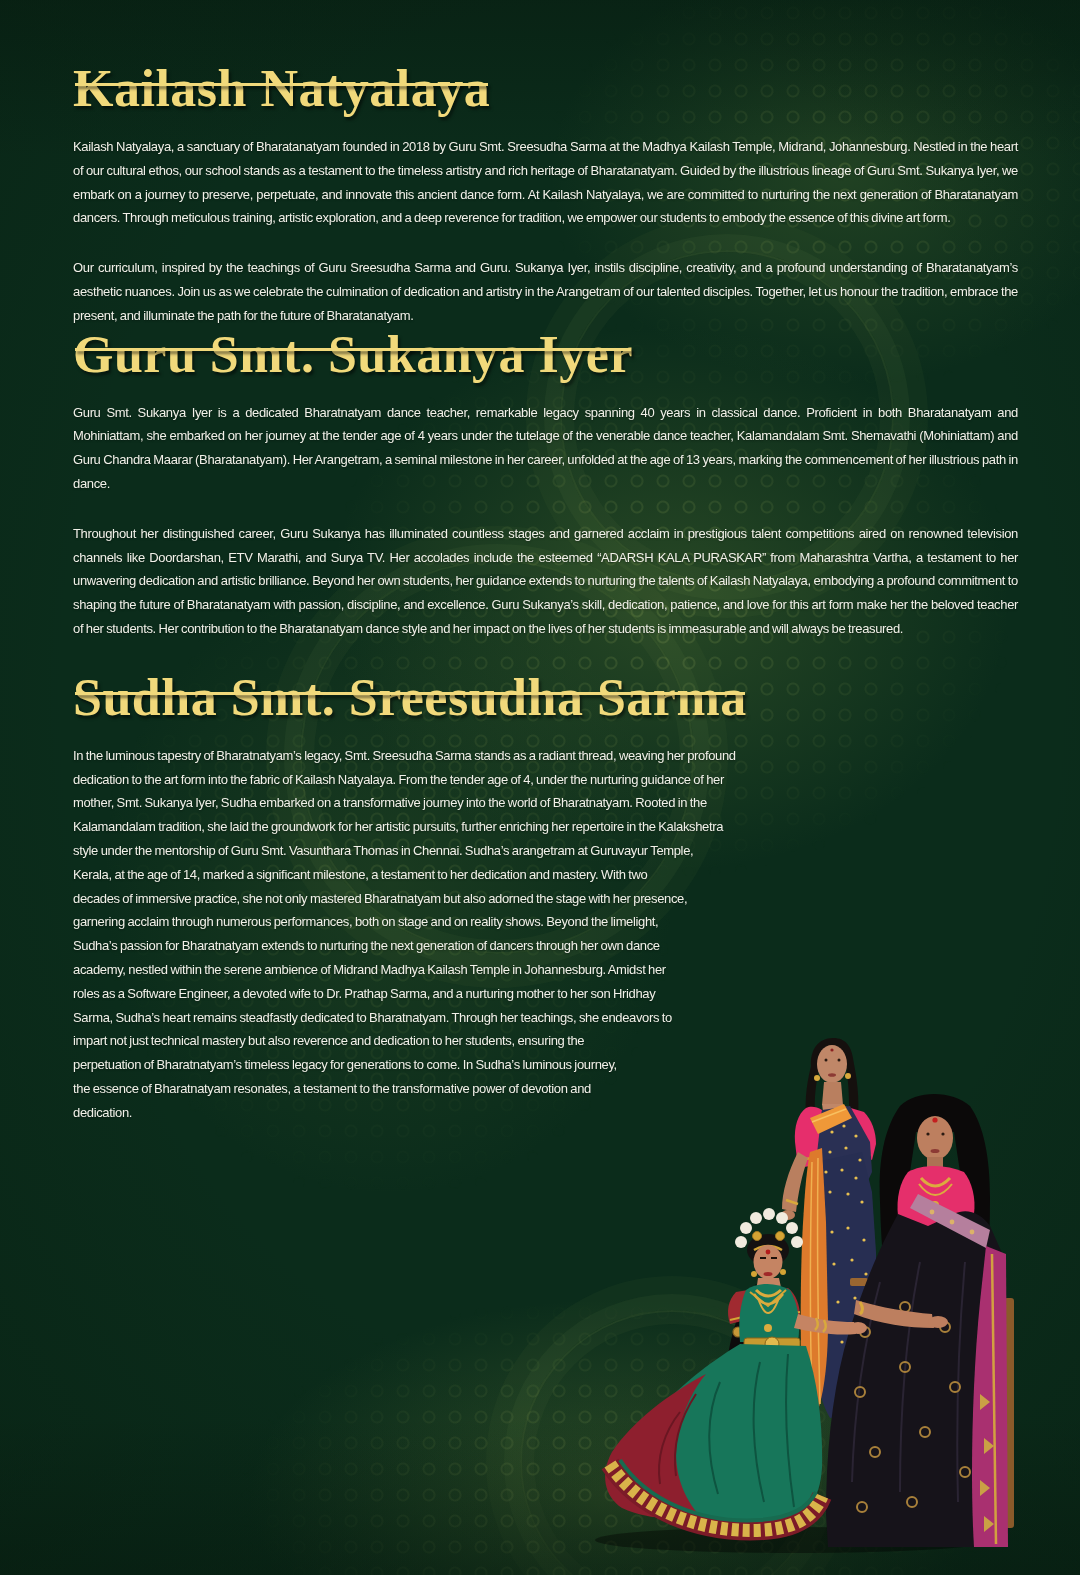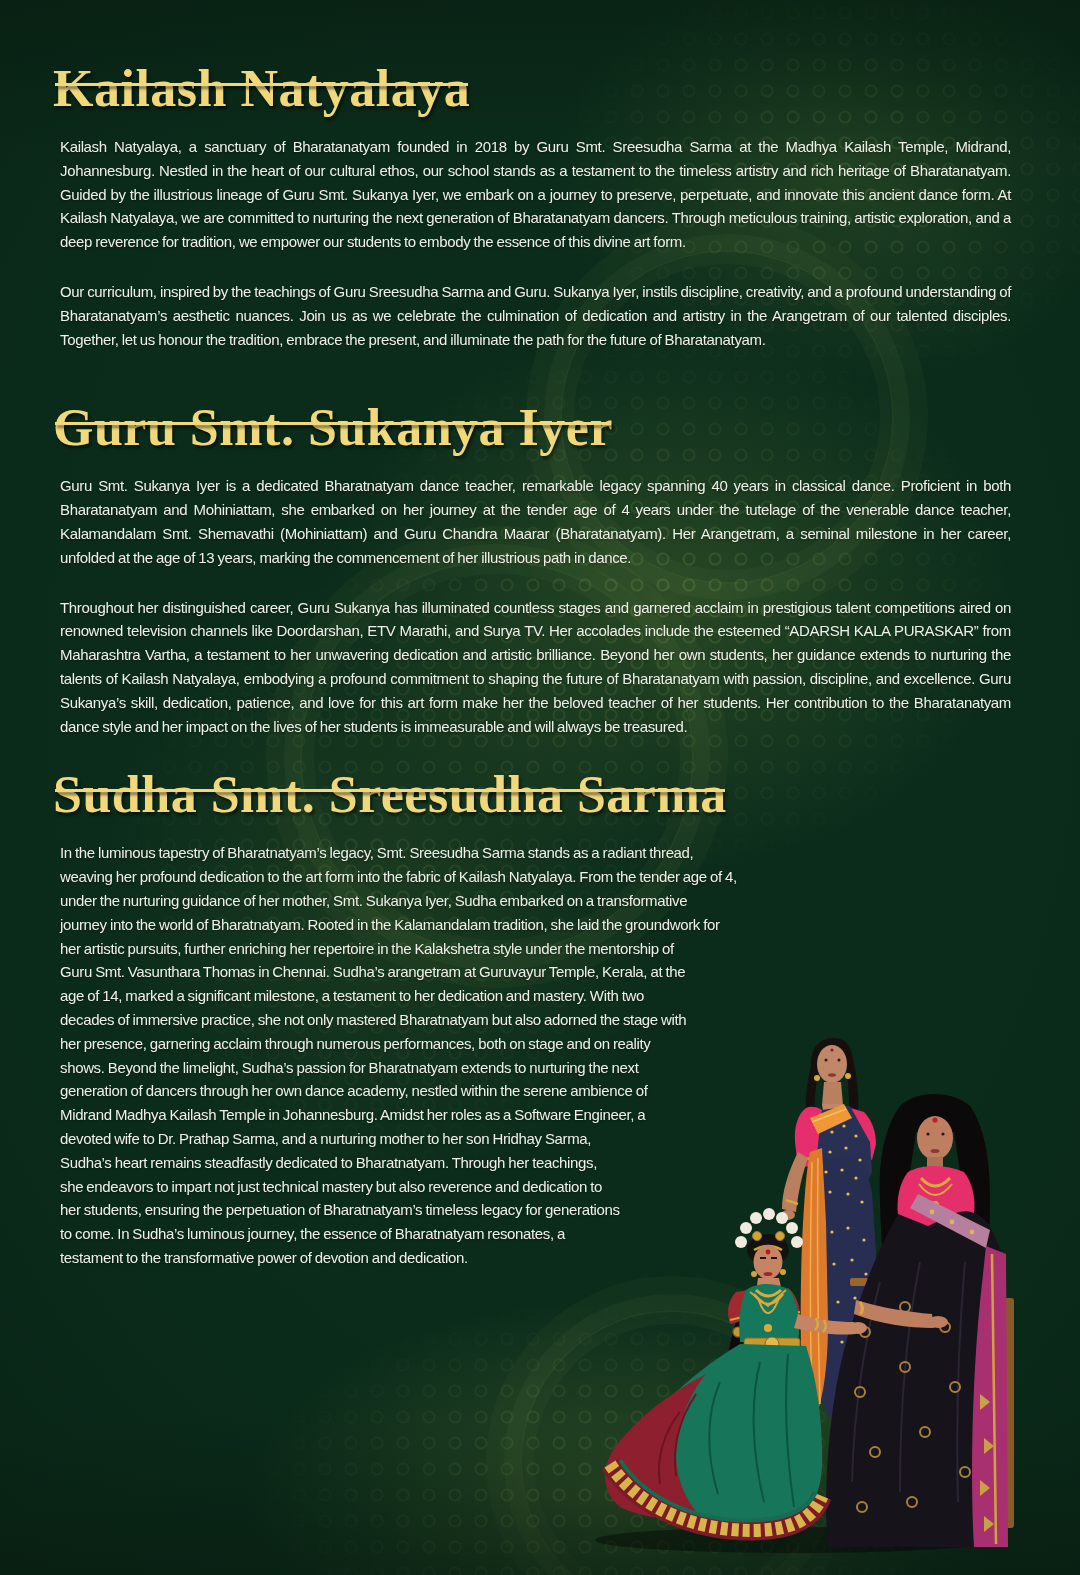--- a/index.html
+++ b/index.html
@@ -34,36 +34,36 @@
     box-shadow:0 0 0 16px rgba(160,182,95,.06), 0 0 0 34px rgba(160,182,95,.045), inset 0 0 0 12px rgba(160,182,95,.05);}
   .m1{left:560px;top:250px;width:330px;height:330px;}
   .m2{left:300px;top:560px;width:390px;height:390px;}
   .m3{left:520px;top:1310px;width:300px;height:300px;}
   .vignette{position:absolute;inset:0;
     background:
       radial-gradient(ellipse 120% 112% at 52% 44%, transparent 38%, rgba(6,26,14,.55) 78%, rgba(5,21,12,.82) 100%),
       linear-gradient(to bottom, rgba(6,24,13,.45), transparent 10%, transparent 90%, rgba(6,24,13,.45));
   }
   
-  .content{position:relative;z-index:3;padding:0 62px 0 53px;}
+  .content{position:relative;z-index:3;padding:0 62px 0 73px;}
   .heading{
     width:max-content;max-width:100%;position:relative;
     font-family:"Liberation Serif",serif;font-weight:700;
     font-size:52px;line-height:1.02;letter-spacing:.5px;
     color:#f1d97b;text-shadow:2px 3px 3px rgba(0,0,0,.5);
     margin:0;
   }
   .heading::after{content:"";position:absolute;left:2px;right:2px;top:.40em;height:3px;
     background:#f1d97b;box-shadow:2px 3px 3px rgba(0,0,0,.5);}
   .h1{margin-top:62px;}
-  .h2{margin-top:50px;}
+  .h2{}
   .h3{margin-top:30px;}
   .body{
-    margin:7px;color:#f2f1e9;
-    font-size:15px;line-height:23.8px;letter-spacing:-.35px;word-spacing:-.6px;
+    margin:0;color:#f2f1e9;
+    font-size:13px;line-height:23.8px;letter-spacing:-.35px;word-spacing:-.6px;
     text-shadow:0 1px 2px rgba(0,0,0,.35);
   }
   .just{text-align:justify;}
   .p-gap1{margin-top:20px;}
   .p-gap2{margin-top:26px;}
   
   .photo-float{
     float:right;display:block;width:530px;height:614px;
     shape-outside:polygon(350px 0px,350px 28px,262px 28px,262px 118px,212px 118px,212px 208px,
       190px 208px,190px 298px,145px 298px,145px 388px,118px 388px,118px 478px,

